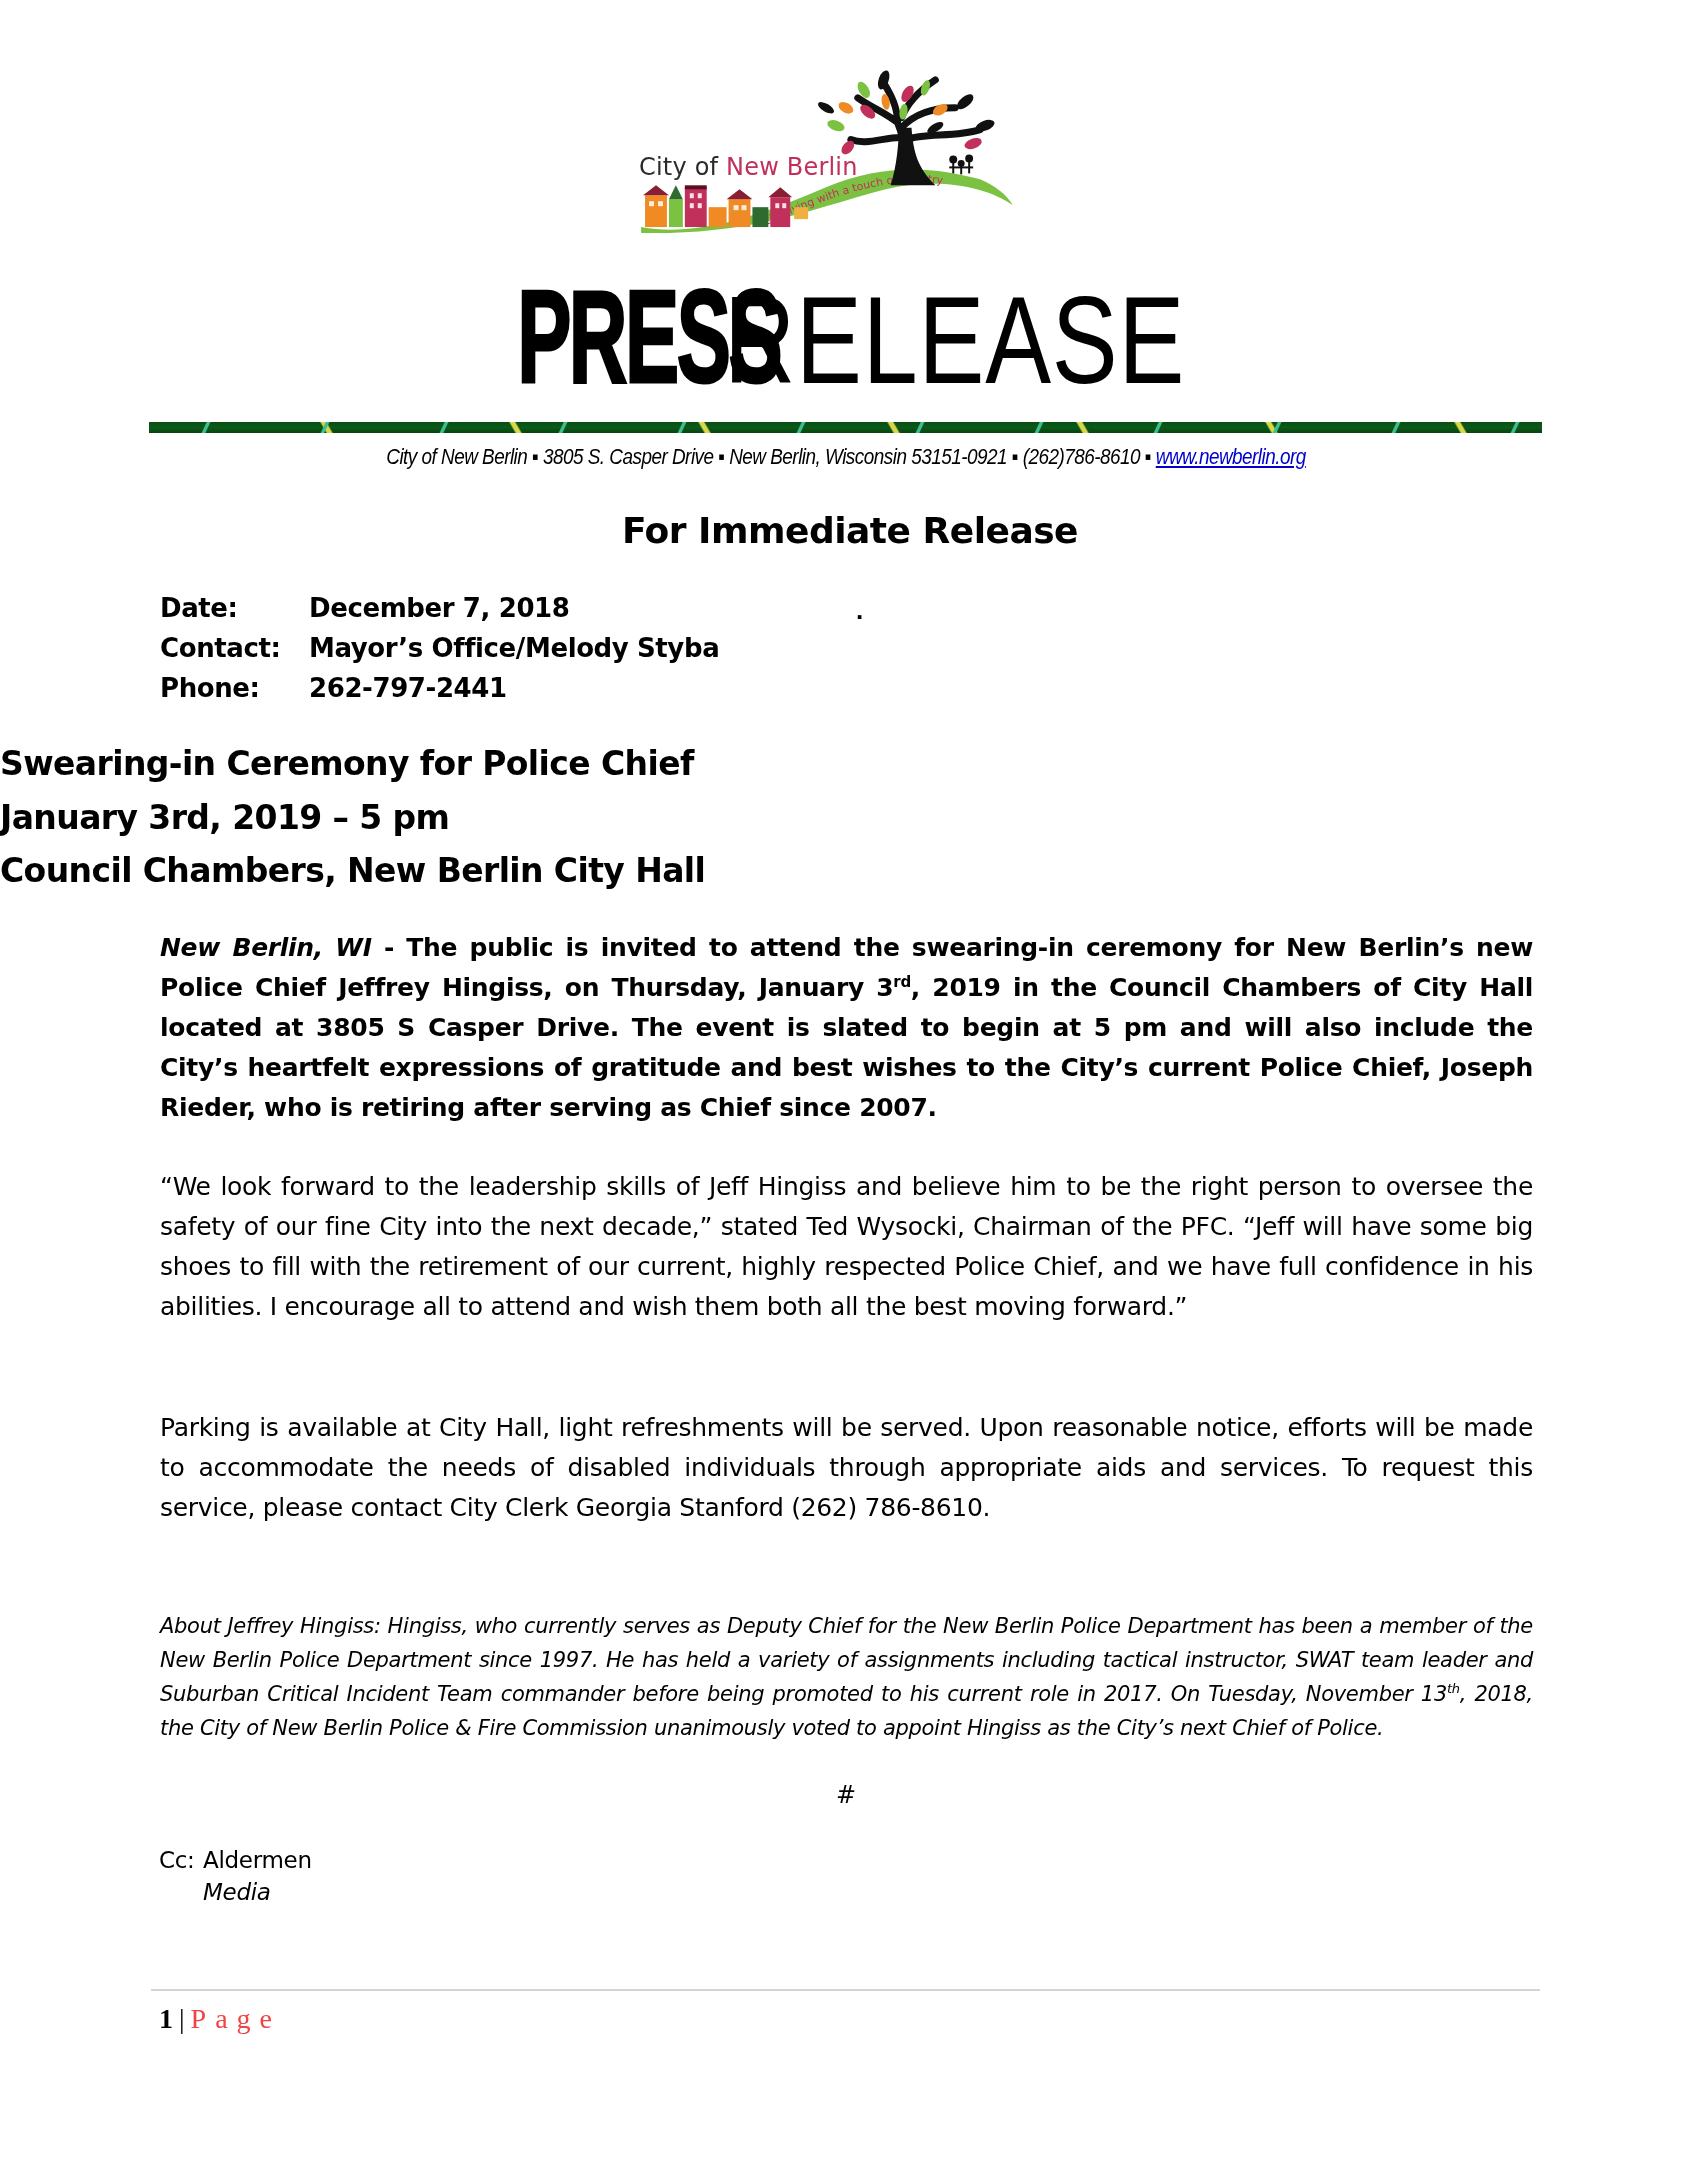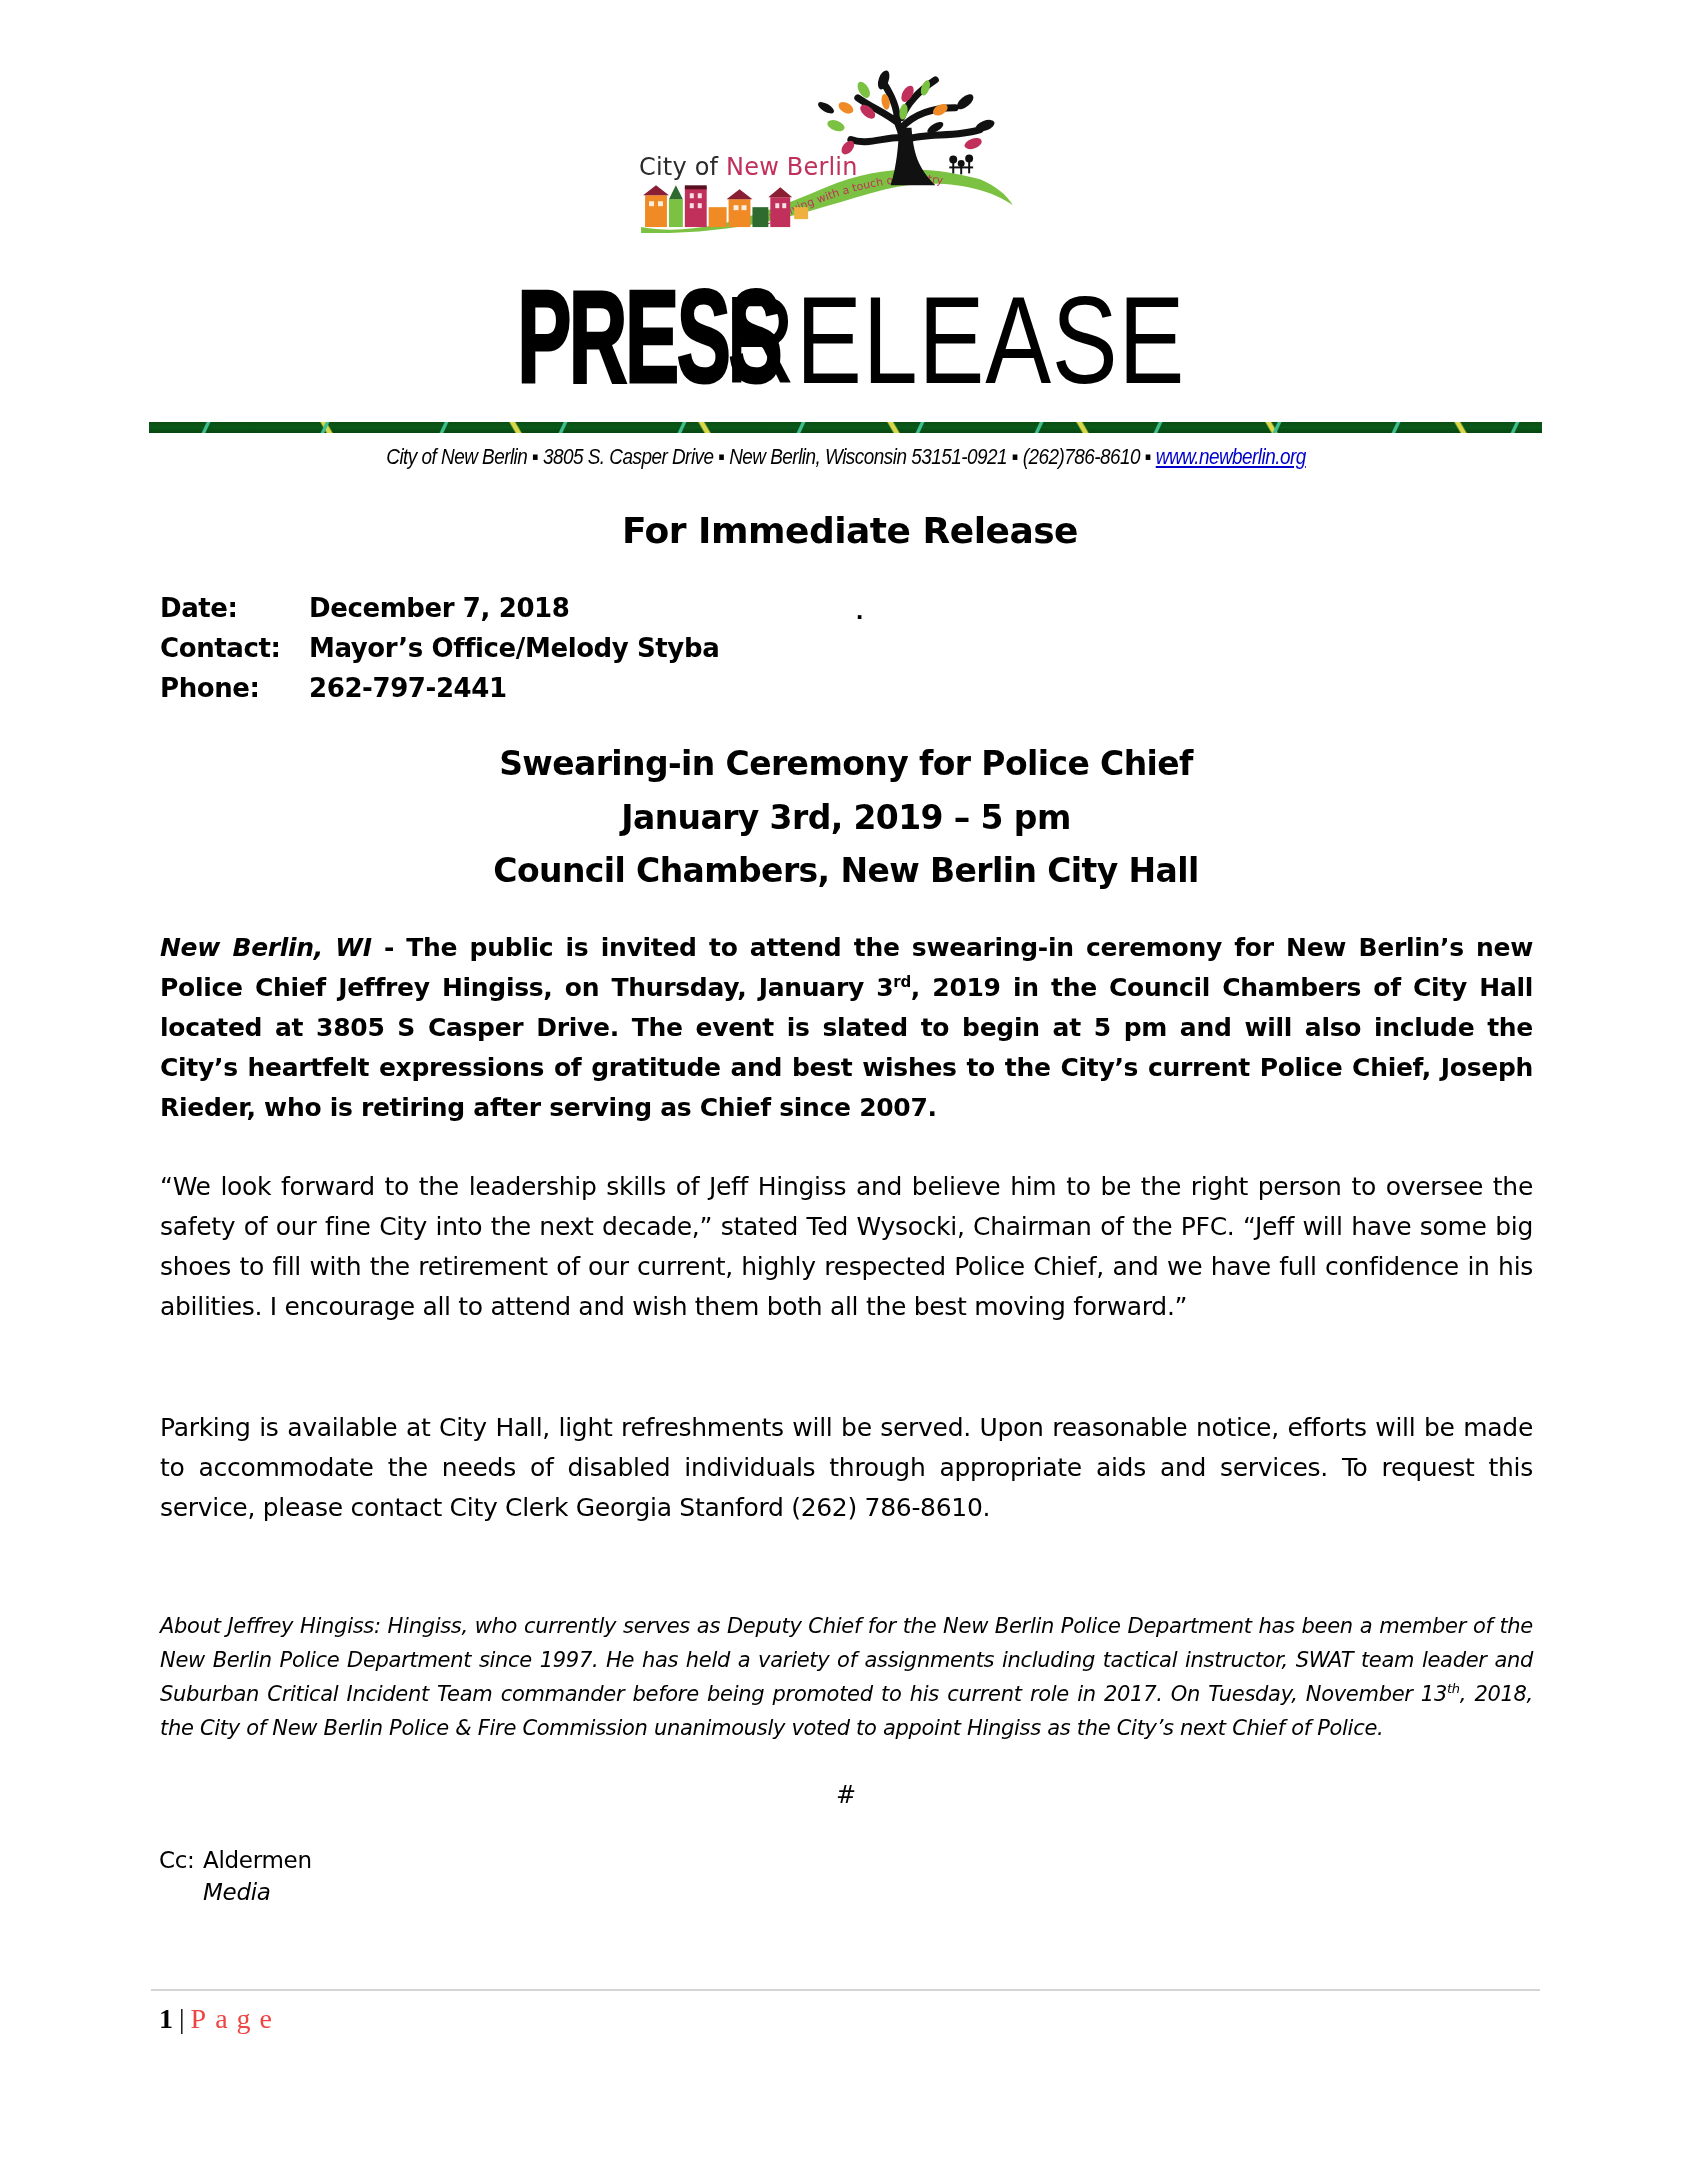--- a/index.html
+++ b/index.html
@@ -38,21 +38,21 @@
   #immediate { left: 4px; width: 1692px; top: 510px; text-align: center; font-weight: 700;
                font-family: "DejaVu Sans", sans-serif; font-size: 36px; letter-spacing: -0.5px; }
 
   
   .info-row { position: absolute; left: 160px; font-weight: 700; font-family: "DejaVu Sans", sans-serif;
               font-size: 26px; letter-spacing: -0.4px; white-space: nowrap; }
   .info-label { display: inline-block; width: 149px; }
   #date-dot { left: 856px; top: 595px; font-weight: 700; font-size: 26px; }
 
   
-  .headline { position: absolute; left: 0; width: 1692px; text-align: center; font-weight: 700;
+  .headline { position: absolute; left: 0; width: 1692px; text-align: left; font-weight: 700;
               font-family: "DejaVu Sans", sans-serif; font-size: 33px; letter-spacing: -0.6px; white-space: nowrap; }
 
   
   .para { position: absolute; left: 160px; width: 1373px; font-family: "DejaVu Sans", sans-serif;
           font-size: 25px; line-height: 40px; text-align: justify; letter-spacing: -0.3px; }
   .para .it { font-style: italic; }
   .para sup { font-size: 15px; line-height: 0; }
 
   .about { position: absolute; left: 160px; width: 1373px; font-family: "DejaVu Sans", sans-serif;
            font-style: italic; font-size: 21px; line-height: 34px; text-align: justify; letter-spacing: -0.3px; }

